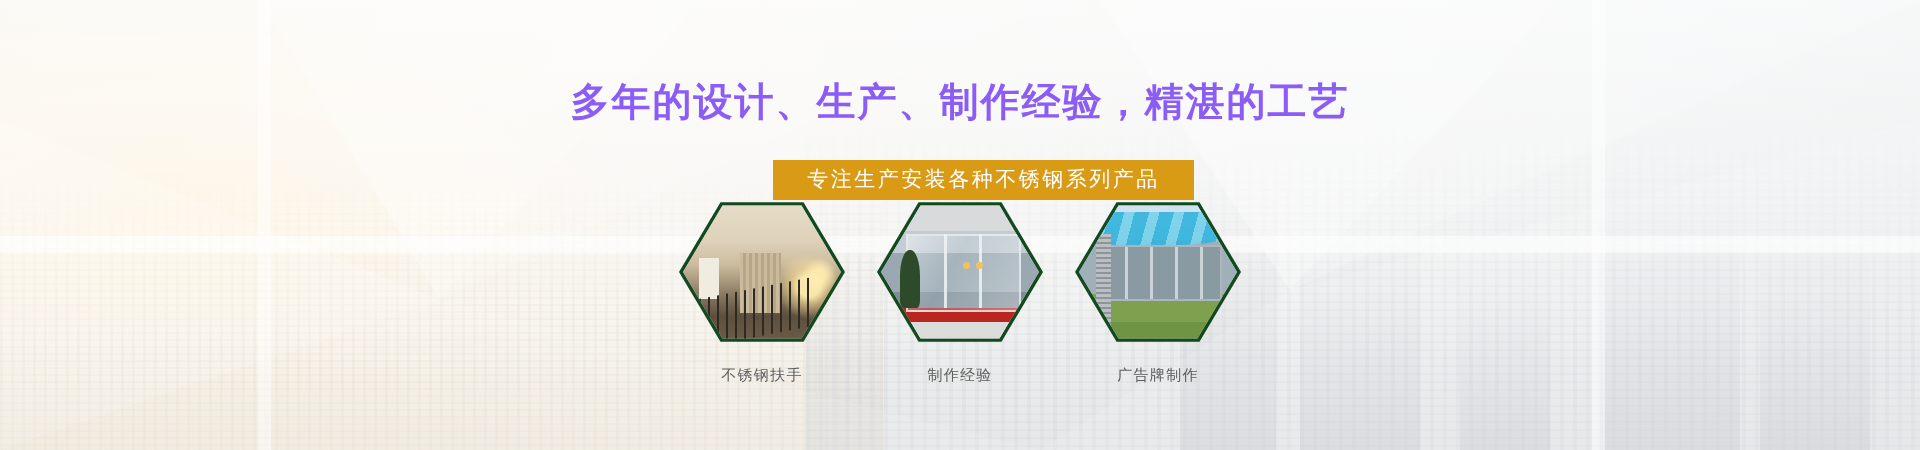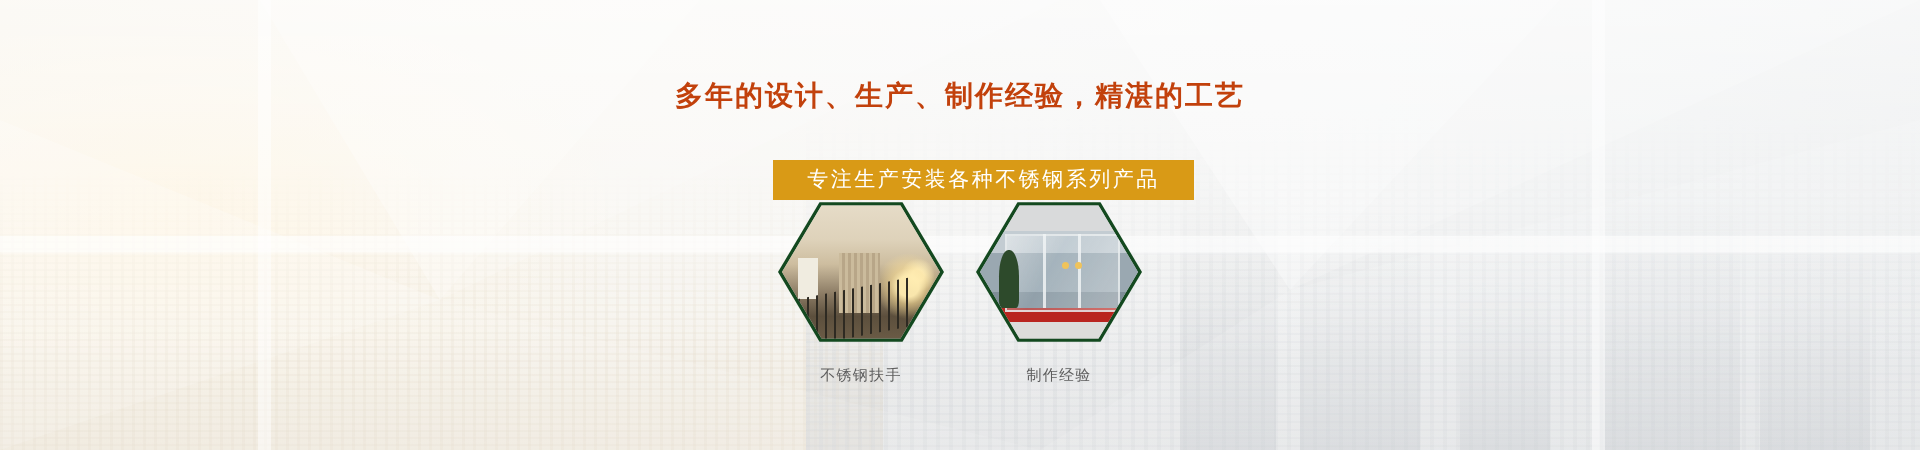--- a/index.html
+++ b/index.html
@@ -38,21 +38,21 @@
   .mullion{position:absolute;top:0;bottom:0;width:13px;background:rgba(255,255,255,.50);}
   
   .facet{position:absolute;}
   .veil{position:absolute;inset:0;background:linear-gradient(to bottom,rgba(255,255,255,.62) 0%,rgba(255,255,255,.34) 38%,rgba(255,255,255,.20) 62%,rgba(255,255,255,.30) 100%);}
   .glow-left{position:absolute;left:-4%;top:8%;width:36%;height:92%;
     background:radial-gradient(ellipse at 35% 45%,rgba(255,244,222,.85) 0%,rgba(255,247,232,.45) 42%,rgba(255,255,255,0) 74%);}
 
   
   .content{position:absolute;inset:0;}
   .headline{position:absolute;top:78px;left:0;right:0;text-align:center;
-    font-size:28px;font-weight:bold;color:#c2410c;letter-spacing:2px;line-height:1.25;
+    font-size:39px;font-weight:bold;color:#8b5cf6;letter-spacing:2px;line-height:1.25;
     font-family:"DejaVu Sans","Liberation Sans",sans-serif;}
   .badge-wrap{position:absolute;top:160px;left:0;right:0;text-align:center;margin-left:47px;}
   .badge{display:inline-block;background:#d99a16;color:#ffffff;
     font-size:21px;letter-spacing:2.5px;padding:9px 34px 10px 34px;line-height:1;
     font-family:"DejaVu Sans","Liberation Sans",sans-serif;}
 
   
   .tiles{position:absolute;top:200px;left:0;right:0;display:flex;justify-content:center;
     align-items:flex-start;gap:32px;}
   .tile{width:166px;display:flex;flex-direction:column;align-items:center;}
@@ -168,16 +168,28 @@
               <div class="mull" style="left:62%;"></div>
               <div class="lamp" style="left:52%;"></div>
               <div class="lamp" style="left:60%;"></div>
               <div class="plant"></div>
             </div>
           </div>
         </div>
         <div class="tile-label">制作经验</div>
       </div>
 
+      <div class="tile">
+        <div class="hex-outer">
+          <div class="hex-inner">
+            <div class="ph p4">
+              <div class="canopy"></div>
+              <div class="board"></div>
+              <div class="pillar"></div>
+            </div>
+          </div>
+        </div>
+        <div class="tile-label">广告牌制作</div>
+      </div>
 
     </div>
   </div>
 </div>
 
 </body></html>

